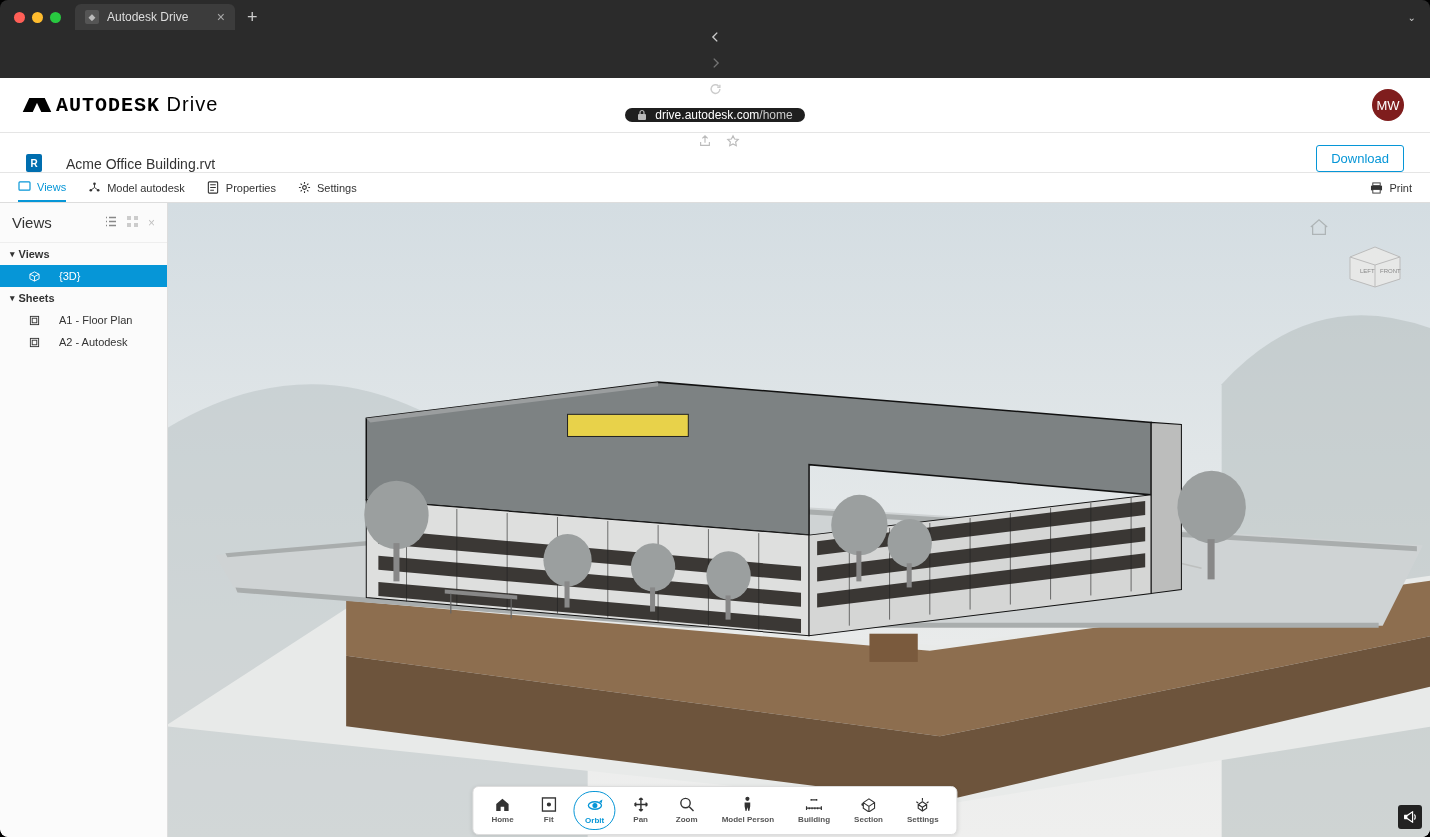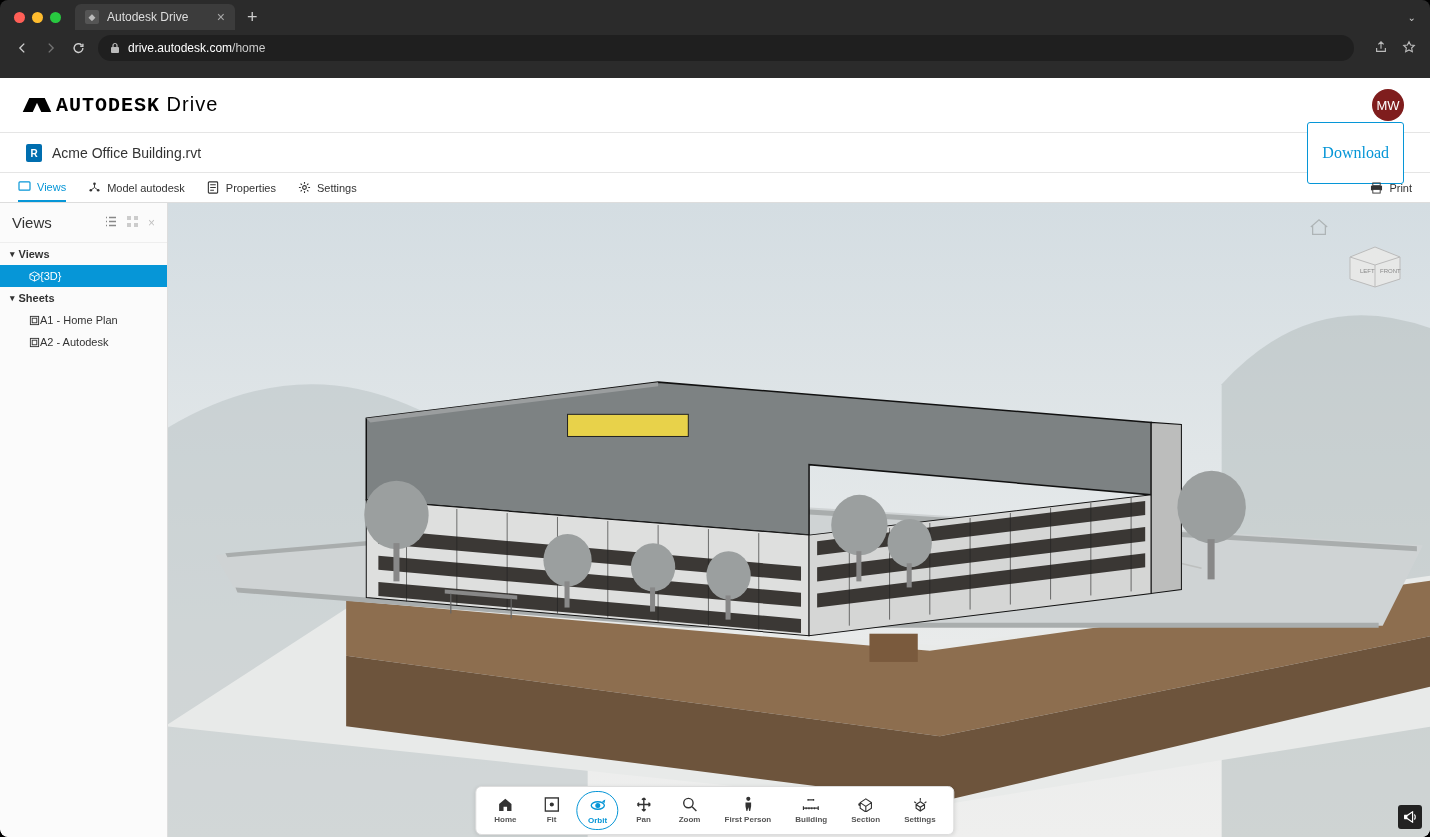--- a/index.html
+++ b/index.html
@@ -11,66 +11,66 @@
     .traffic-lights { display: flex; gap: 7px; margin-right: 10px; margin-left: 4px; }
     .traffic-light { width: 11px; height: 11px; border-radius: 50%; }
     .tl-red { background: #ff5f57; }
     .tl-yellow { background: #febc2e; }
     .tl-green { background: #28c840; }
     .browser-tab { background: #3c3c3c; color: #ddd; display: flex; align-items: center; padding: 5px 10px; border-radius: 6px 6px 0 0; font-size: 12px; width: 160px; gap: 8px; white-space: nowrap; }
     .browser-tab .favicon { width: 14px; height: 14px; background: #555; border-radius: 2px; flex-shrink: 0; display:flex; align-items:center; justify-content:center; color:#bbb; font-size:9px;}
     .browser-tab .tab-close { margin-left: auto; color: #aaa; font-size: 14px; cursor: pointer; }
     .new-tab { color: #ccc; font-size: 18px; margin-left: 8px; cursor: pointer; }
     .tab-dropdown { color: #ccc; position: absolute; right: 14px; font-size: 10px; }
-    .addr-bar { display: flex; align-items: center; height: 36px; padding: 0 14px; gap: 12px; }
+    .addr-bar { display: flex; align-items: center; height: 36px; padding: 0 14px; gap: 12px; flex-direction: column; }
     .nav-btn { color: #ccc; width: 16px; display: flex; justify-content: center; cursor: pointer; }
     .addr-field { flex: 1; background: #1f1f1f; color: #ccc; height: 26px; border-radius: 14px; display: flex; align-items: center; padding: 0 12px; font-size: 12px; gap: 8px; }
     .addr-field .lock { width: 10px; height: 12px; }
     .addr-field .url-text .bold { color: #fff; }
     .addr-actions { display: flex; gap: 14px; color: #bbb; margin-left: 8px; }
     .browser-divider { height: 12px; background: #2b2b2b; }
     
     
     .app { background: #fff; height: calc(837px - 78px); border-radius: 0 0 8px 8px; overflow: hidden; display: flex; flex-direction: column; }
     
     
     .app-header { display: flex; align-items: center; height: 55px; padding: 0 26px; border-bottom: 1px solid #e5e5e5; }
     .brand { display: flex; align-items: center; gap: 8px; }
     .brand-icon { display: flex; gap: 2px; }
     .brand-icon .wing { width: 10px; height: 14px; background: #000; transform: skewX(-25deg); }
     .brand-text { font-size: 20px; letter-spacing: 1px; }
     .brand-text .bold { font-weight: 700; font-family: Liberation Mono, monospace; }
     .avatar { margin-left: auto; width: 32px; height: 32px; border-radius: 50%; background: #7f1d1d; color: #fff; display: flex; align-items: center; justify-content: center; font-size: 13px; font-weight: 400; }
     
     
-    .file-bar { display: flex; align-items: center; height: 40px; padding: 0 26px; border-bottom: 1px solid #e5e5e5; gap: 10px; }
+    .file-bar { display: flex; align-items: flex-end; height: 40px; padding: 0 26px; border-bottom: 1px solid #e5e5e5; gap: 24px; }
     .file-icon { width: 16px; height: 18px; background: #006eaf; border-radius: 2px; position: relative; }
     .file-icon::after { content: 'R'; color: #fff; font-size: 10px; position: absolute; top: 50%; left: 50%; transform: translate(-50%, -50%); font-weight: 700; }
     .file-name { font-size: 14px; color: #333; }
-    .download-btn { margin-left: auto; border: 1px solid #0696d7; color: #0696d7; background: #fff; padding: 21px 14px; font-size: 16px; border-radius: 3px; cursor: pointer; font-family: Liberation Serif, serif; }
+    .download-btn { margin-left: auto; border: 1px solid #0696d7; color: #0696d7; background: #fff; padding: 5px 14px; font-size: 13px; border-radius: 3px; cursor: pointer; }
     
     
     .toolbar-tabs { display: flex; align-items: center; height: 30px; padding: 0 18px; border-bottom: 1px solid #ddd; gap: 22px; font-size: 11px; color: #333; }
     .toolbar-tab { display: flex; align-items: center; gap: 6px; cursor: pointer; height: 100%; }
     .toolbar-tab.active { color: #0696d7; border-bottom: 2px solid #0696d7; }
     .toolbar-tab .tt-icon { width: 13px; height: 13px; display: flex; align-items: center; justify-content: center; }
     .print-tab { margin-left: auto; }
     
     
     .main { flex: 1; display: flex; position: relative; overflow: hidden; }
     
     
     .sidebar { width: 168px; background: #fbfbfb; border-right: 1px solid #ddd; display: flex; flex-direction: column; }
     .sidebar-header { display: flex; align-items: center; height: 40px; padding: 0 12px; border-bottom: 1px solid #eee; }
     .sidebar-title { font-size: 15px; color: #333; }
     .sidebar-head-actions { margin-left: auto; display: flex; gap: 10px; color: #888; font-size: 12px; align-items: center;}
     .tree { font-size: 11px; }
     .tree-group { padding: 5px 10px; font-weight: 700; color: #333; display: flex; align-items: center; gap: 4px; cursor: pointer; }
     .tree-group .caret { font-size: 9px; }
-    .tree-item { padding: 5px 12px 5px 28px; color: #333; display: flex; align-items: center; gap: 0; cursor: pointer; }
+    .tree-item { padding: 5px 12px 5px 28px; color: #333; display: flex; align-items: center; gap: 19px; cursor: pointer; }
     .tree-item.selected { background: #0696d7; color: #fff; }
     .tree-item .ti-icon { width: 12px; height: 12px; display: inline-flex; align-items: center; justify-content: center; }
     
     
     .viewport { flex: 1; position: relative; background: linear-gradient(180deg, #d4dde2 0%, #e1e6e8 40%, #e9ebeb 70%, #efefee 100%); overflow: hidden; }
     
     
     .scene-svg { position: absolute; inset: 0; width: 100%; height: 100%; }
     
     
@@ -249,21 +249,21 @@
           <span class="caret">▾</span>
           <span>Sheets</span>
         </div>
         <div class="tree-item">
           <span class="ti-icon">
               <svg width="11" height="11" viewBox="0 0 12 12" fill="none" stroke="currentColor" stroke-width="1">
                 <rect x="1.5" y="1.5" width="9" height="9"></rect>
                 <rect x="3.5" y="3.5" width="5" height="5"></rect>
               </svg>
             </span>
-          <span>A1 - Home Plan</span>
+          <span>A1 - Floor Plan</span>
         </div>
         <div class="tree-item">
           <span class="ti-icon">
               <svg width="11" height="11" viewBox="0 0 12 12" fill="none" stroke="currentColor" stroke-width="1">
                 <rect x="1.5" y="1.5" width="9" height="9"></rect>
                 <rect x="3.5" y="3.5" width="5" height="5"></rect>
               </svg>
             </span>
           <span>A2 - Autodesk</span>
         </div>
@@ -446,21 +446,21 @@
           </span>
         <span class="bt-label">Zoom</span>
       </div>
       <div class="bt-item">
         <span class="bt-icon">
             <svg width="12" height="16" viewBox="0 0 12 17" fill="currentColor">
               <circle cx="6" cy="3" r="2.2"></circle>
               <path d="M3 7h6v4l-1 5H7l-1-4-1 4H4l-1-5z"></path>
             </svg>
           </span>
-        <span class="bt-label">First Person</span>
+        <span class="bt-label">Model Person</span>
       </div>
       <div class="bt-item">
         <span class="bt-icon">
             <svg width="17" height="13" viewBox="0 0 18 14" fill="none" stroke="currentColor" stroke-width="1.3">
               <path d="M1 11h16M1 9v4M17 9v4M4 10v2M7 10v2M10 10v2M13 10v2M6 2l6 0M6 1v2M12 1v2"></path>
             </svg>
           </span>
         <span class="bt-label">Building</span>
       </div>
       <div class="bt-item">

